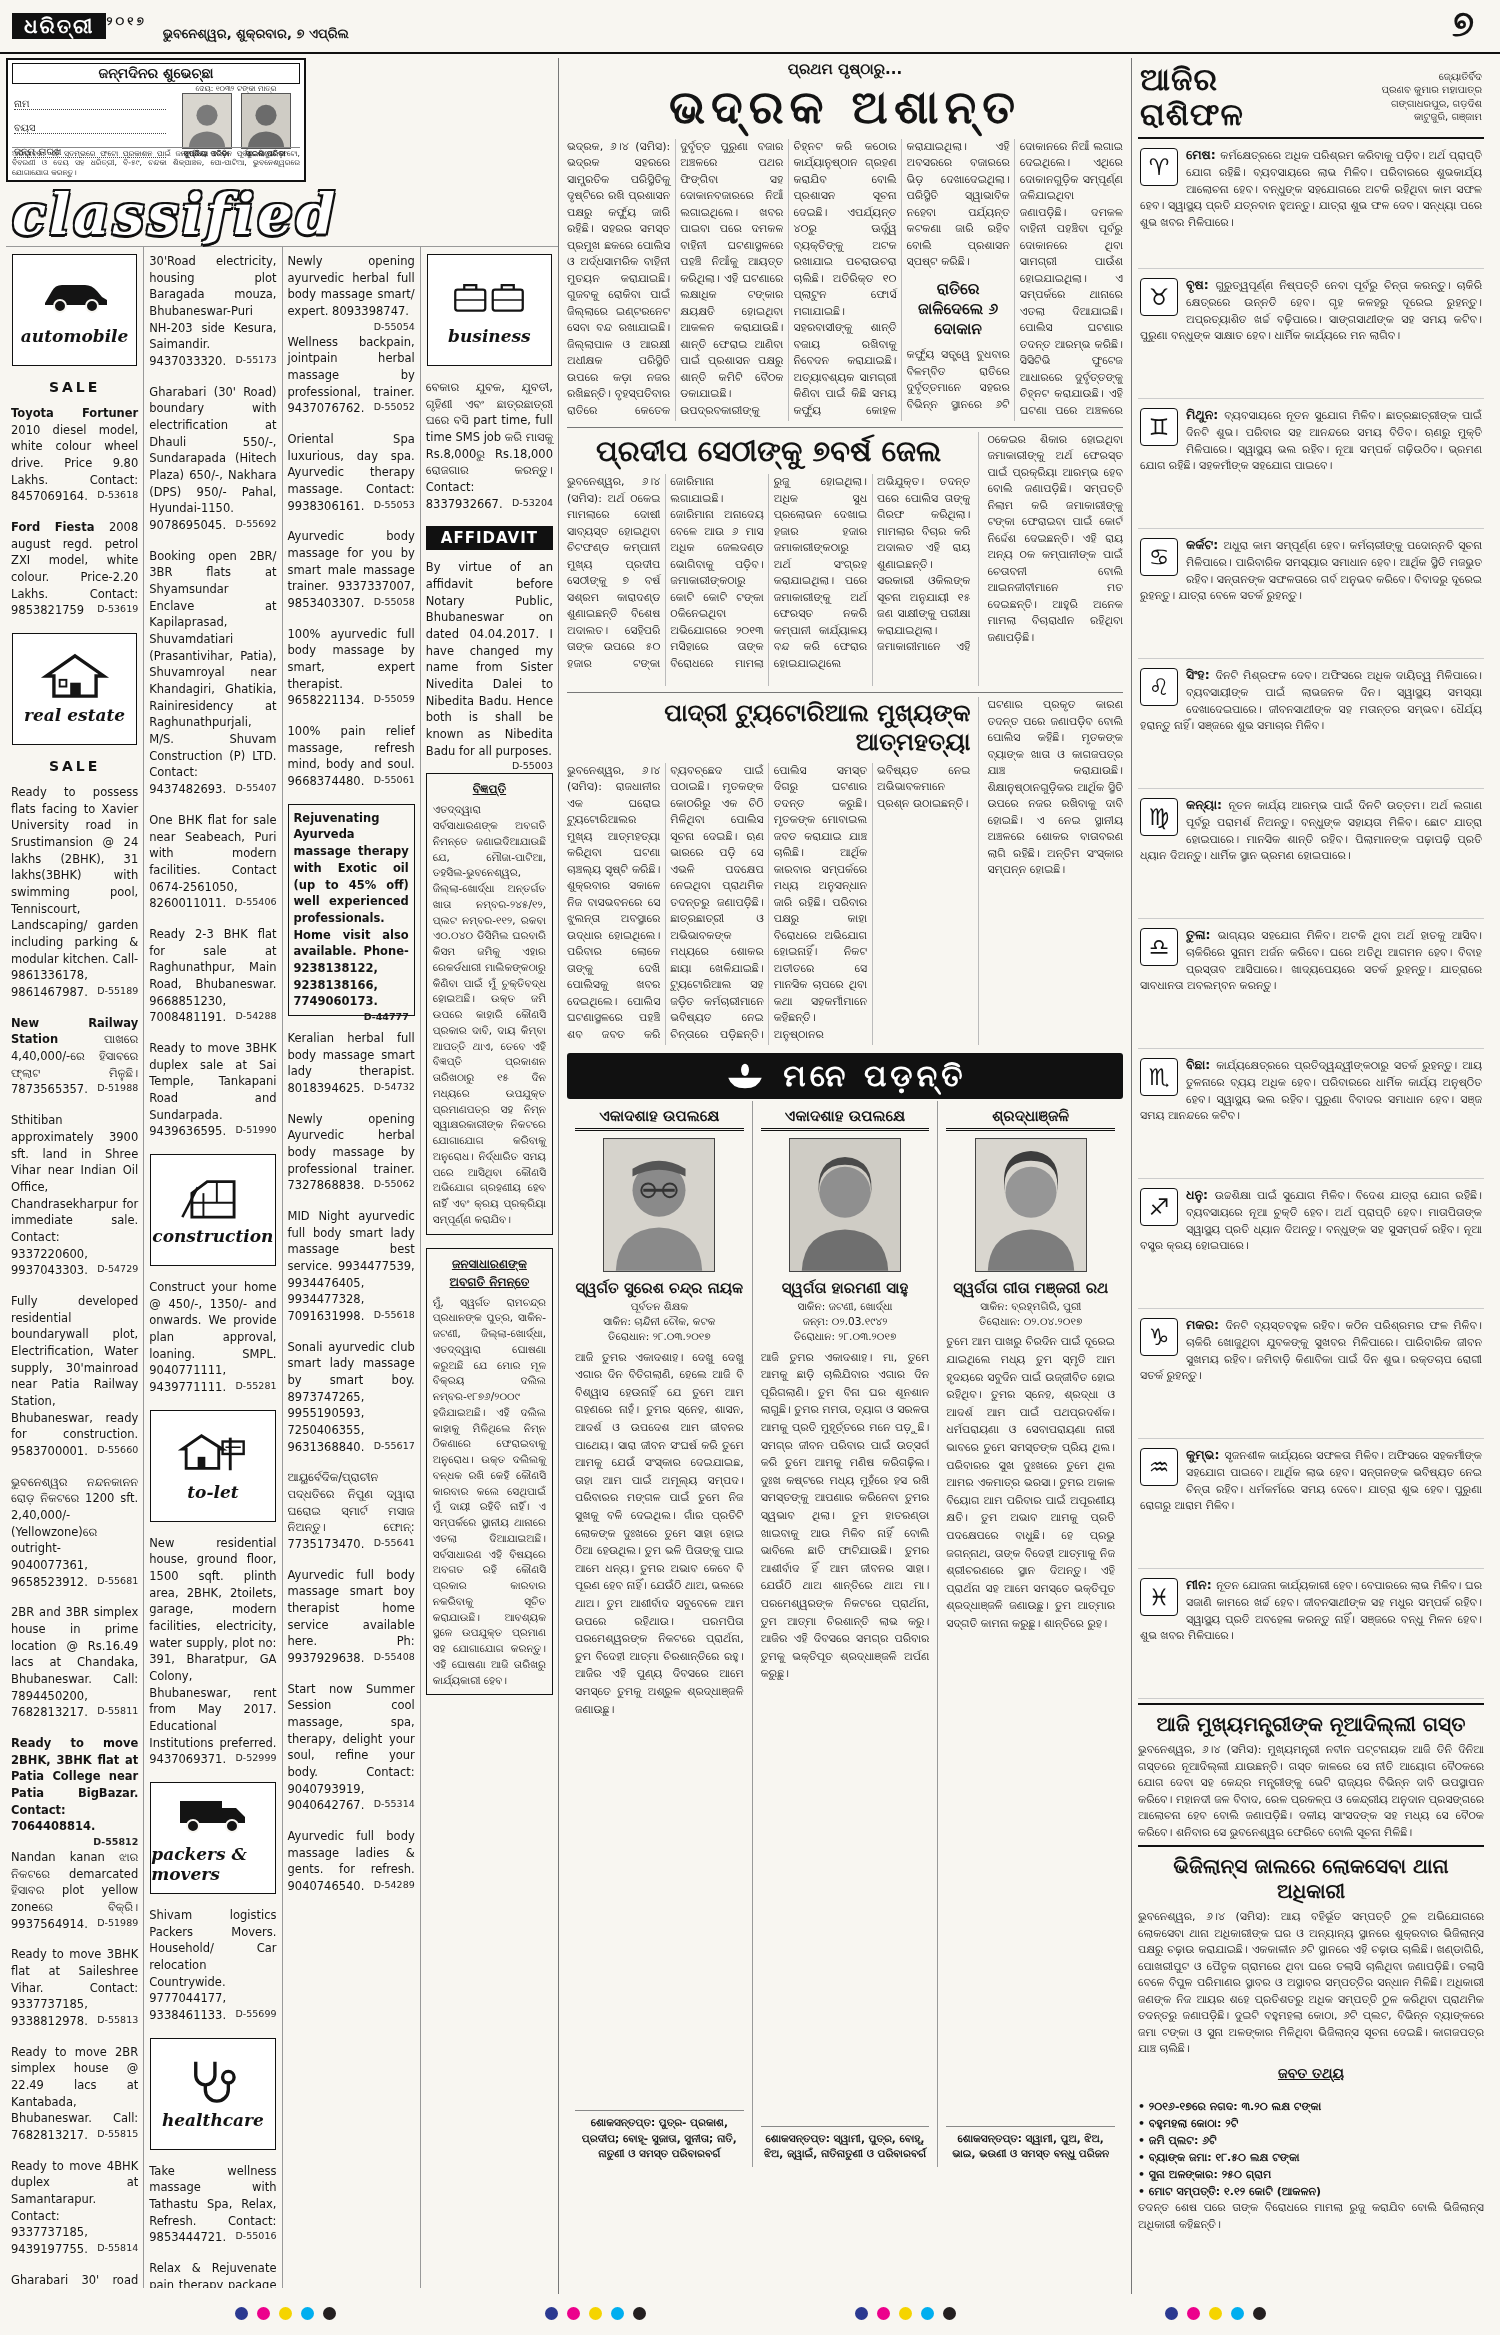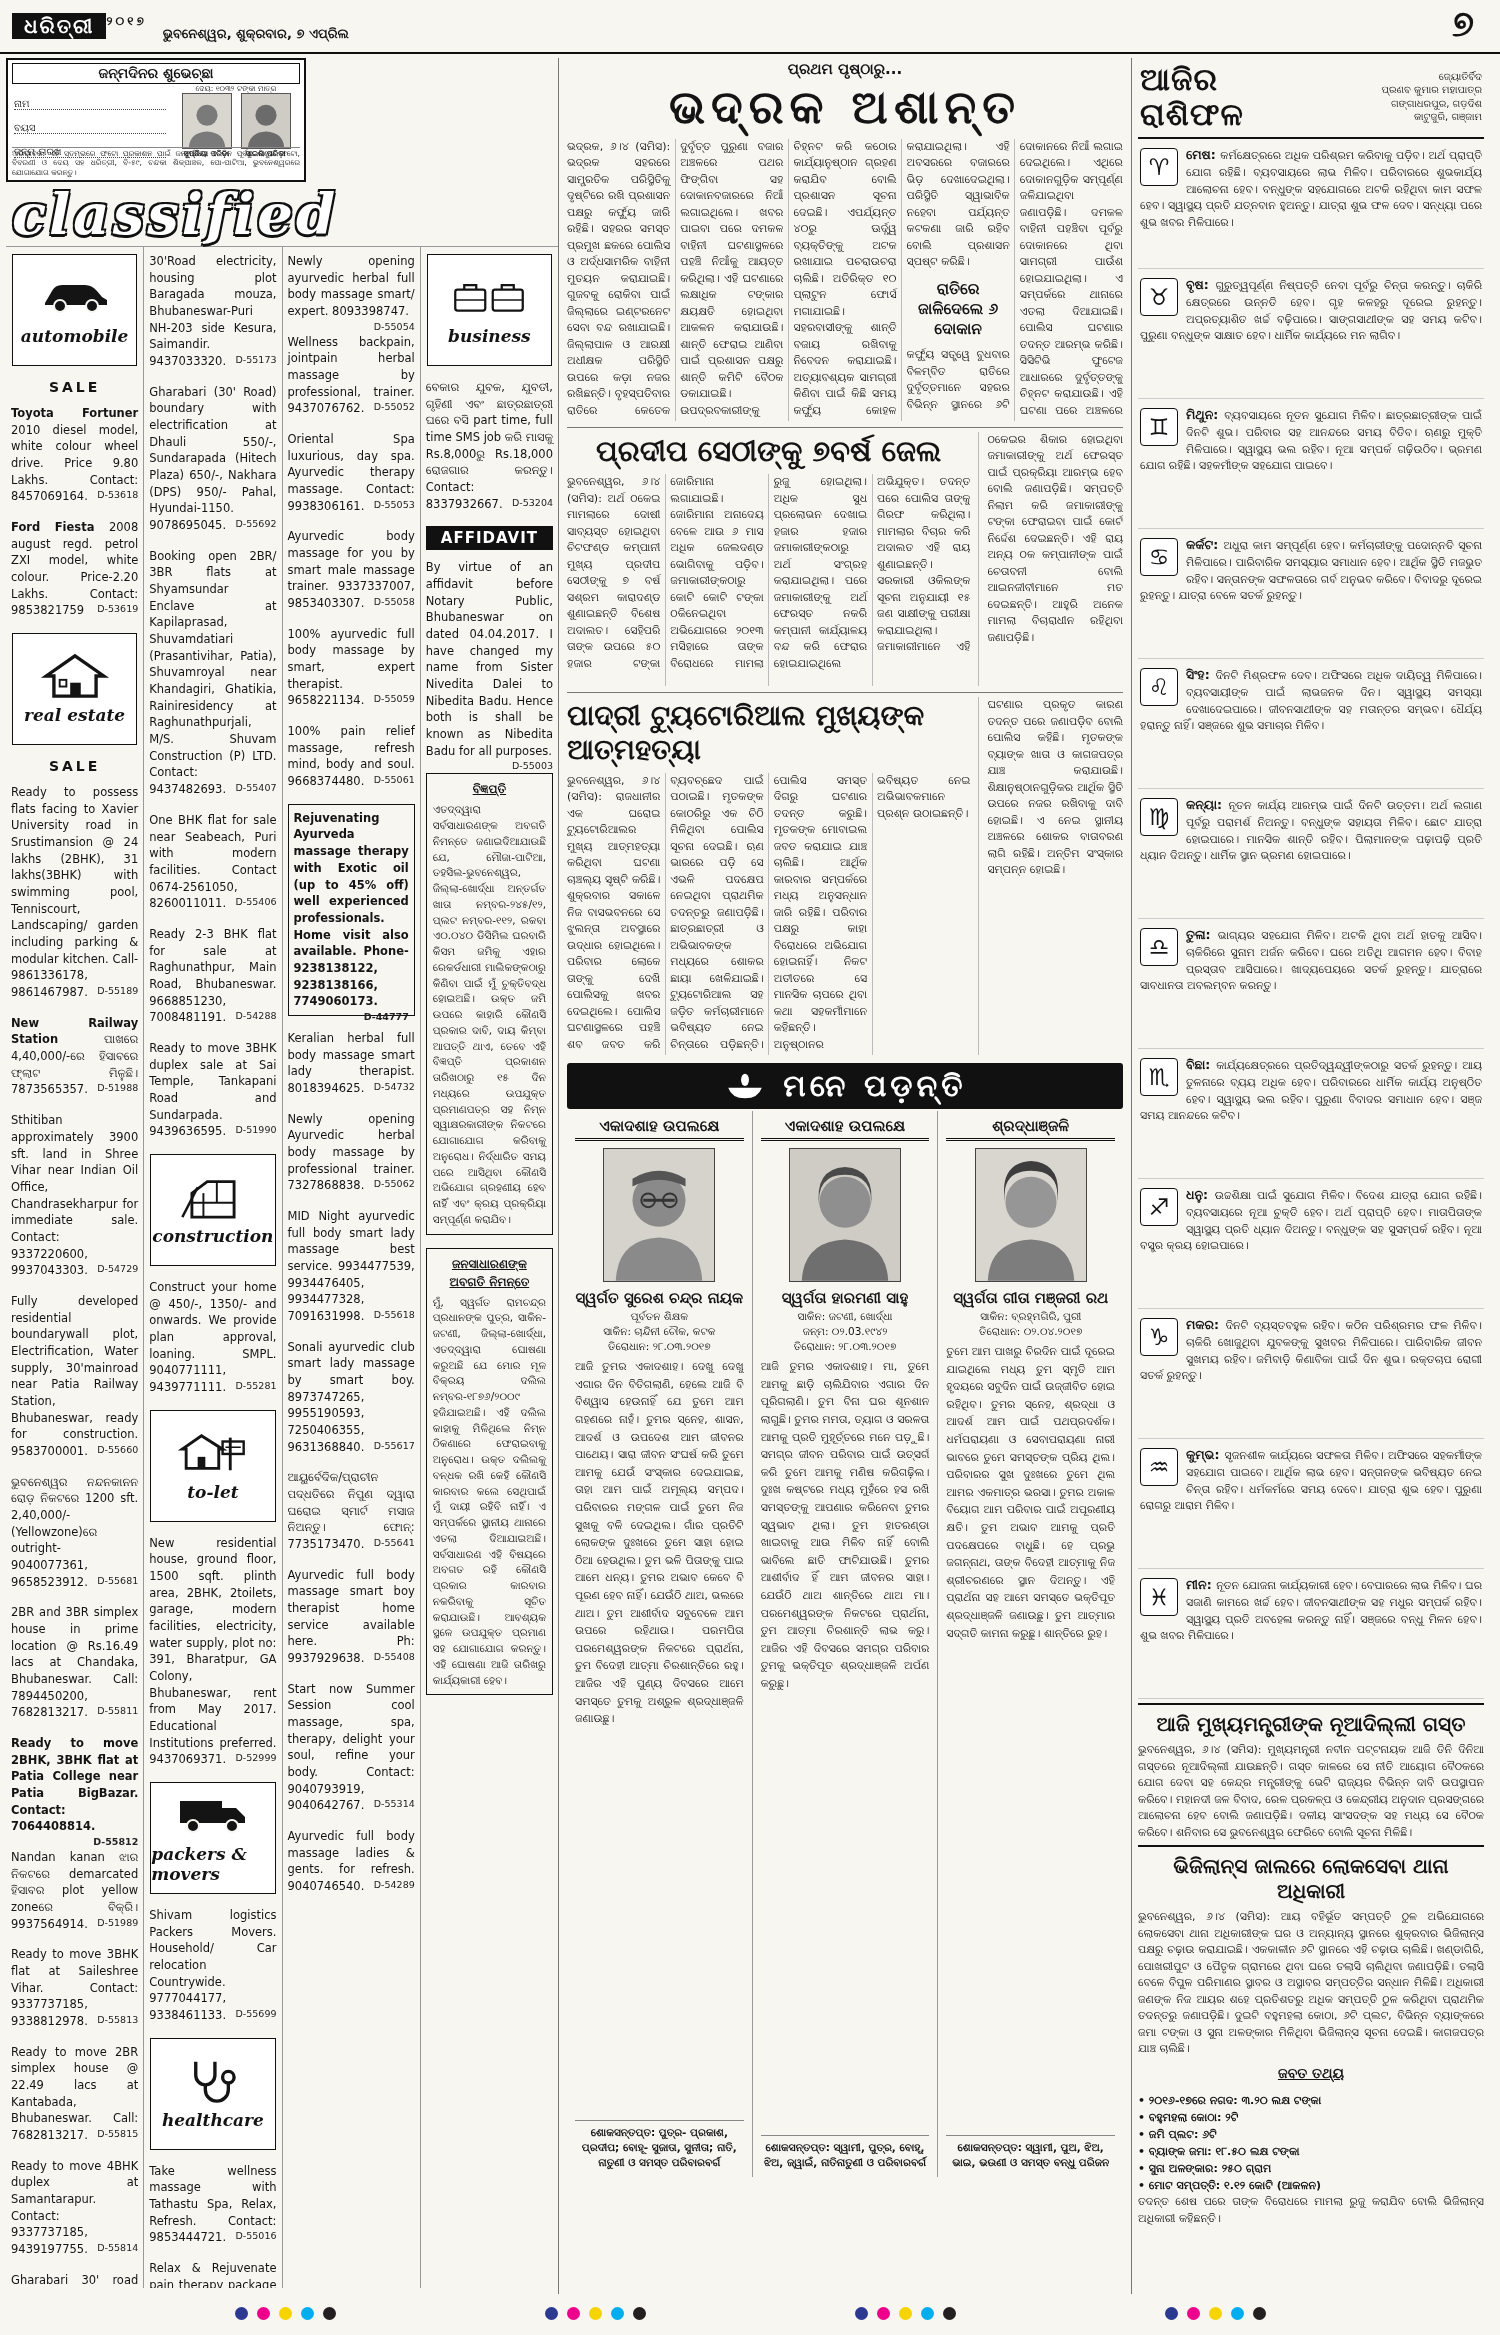--- a/index.html
+++ b/index.html
@@ -55,21 +55,21 @@
 .kicker{text-align:center;font-weight:bold;font-size:15px;padding:2px 0 4px}
 .a1-head{text-align:center;font-size:46px;font-weight:bold;line-height:1.1;letter-spacing:6px;padding-bottom:6px}
 .body-cols{column-gap:10px;column-rule:1px solid #bbb;font-size:11px;line-height:1.5;text-align:justify;column-fill:auto;overflow:hidden}
 .a1-body{height:282px;column-count:5}
 .inline-subhead{display:block;font-weight:bold;font-size:15.5px;text-align:center;line-height:1.3;margin:8px 2px;column-span:none}
 .art{display:flex;border-top:1px solid #777;margin-top:6px;padding-top:4px}
 .art-main{width:74%;padding-right:8px}
 .art-leg{width:26%;border-left:1px solid #bbb;padding-left:8px;font-size:11px;line-height:1.5;text-align:justify;overflow:hidden}
 .a2-head{text-align:center;font-size:29px;font-weight:bold;line-height:1.2;padding:2px 0 6px}
 .a2-body{height:212px;column-count:4}
-.a3-head{text-align:left;font-size:28px;font-weight:bold;line-height:1.2;padding:2px 0 6px}
+.a3-head{text-align:right;font-size:24px;font-weight:bold;line-height:1.2;padding:2px 0 6px}
 .a3-body{height:282px;column-count:4}
 
 .obit-banner{background:#111;color:#fff;height:46px;display:flex;align-items:center;justify-content:center;gap:16px;margin-top:8px;border-radius:3px}
 .obit-banner .icon svg{width:44px;height:30px;display:block}
 .obit-banner-text{font-size:30px;font-weight:bold;letter-spacing:4px}
 .obit-cards{display:flex;height:1066px;margin-top:2px;overflow:hidden}
 .obit-card{flex:1;padding:6px 8px;border-right:1px solid #999;display:flex;flex-direction:column;overflow:hidden}
 .obit-card:last-child{border-right:none}
 .obit-occasion{text-align:center;font-weight:bold;font-size:15px;border-bottom:3px double #111;padding-bottom:3px;margin-bottom:7px}
 .obit-photo{width:112px;height:134px;margin:0 auto;border:1px solid #444;background:#ccc}
@@ -83,21 +83,21 @@
 .horo-title{font-size:31px;font-weight:bold;line-height:1.12;width:56%;letter-spacing:1px}
 .horo-byline{font-size:10px;line-height:1.35;text-align:right;flex:1}
 .sign{padding:7px 2px 6px;border-bottom:1px solid #ccc;height:130px;overflow:hidden}
 .sign-ico{float:left;width:38px;height:38px;border:1.5px solid #111;border-radius:4px;display:flex;align-items:center;justify-content:center;font-size:23px;margin:2px 8px 2px 0;background:#fff}
 .sign p{font-size:11px;line-height:1.5;text-align:justify}
 .sign b{font-size:12.5px}
 
 .rart{border-top:2px solid #111;margin-top:4px}
 .rart-head{font-size:20px;font-weight:bold;text-align:center;padding:7px 0 5px;line-height:1.25}
 .rart-body{font-size:11px;line-height:1.5;text-align:justify;overflow:hidden}
-.stats-head{font-weight:bold;text-align:center;font-size:14px;margin:7px 0 10px;text-decoration:underline}
+.stats-head{font-weight:bold;text-align:center;font-size:14px;margin:7px 0 16px;text-decoration:underline}
 .stat{font-size:11px;font-weight:bold;line-height:1.55}
 
 .dots{height:38px;display:flex;align-items:center;justify-content:space-around;padding:0 130px;flex:none}
 .dot-cluster{display:flex;gap:9px}
 .dot{width:13px;height:13px;border-radius:50%}
 .icon{display:inline-block}
 </style>
 </head>
 <body>
 

